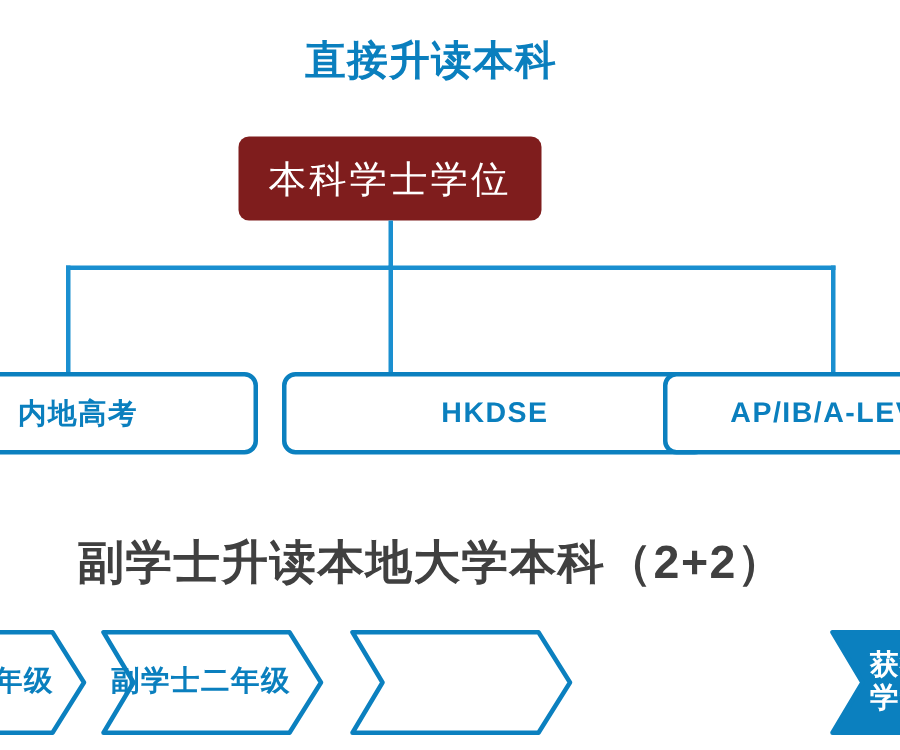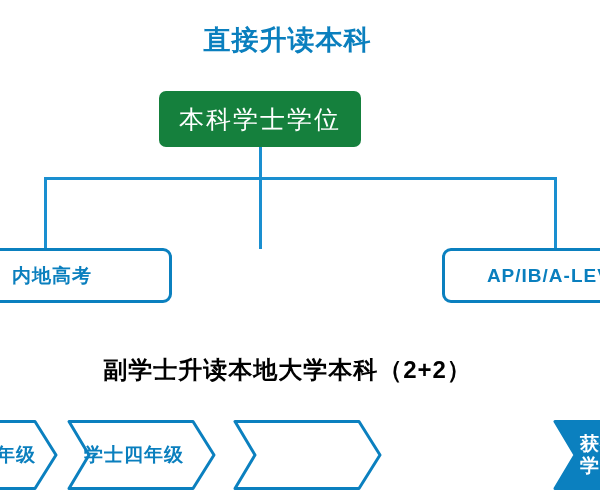--- a/index.html
+++ b/index.html
@@ -26,22 +26,22 @@
     letter-spacing: 1px;
     white-space: nowrap;
   }
   #heading-1 {
     top: 22px;
     font-size: 27px;
     color: #0a7fbe;
   }
   #heading-2 {
     top: 354px;
-    font-size: 24px;
-    color: #000000;
+    font-size: 31px;
+    color: #404040;
   }
 
   
   .conn {
     position: absolute;
     background: #1a8fd0;
   }
   .conn-v { width: 3px; }
   .conn-h { height: 3px; }
 
@@ -51,21 +51,21 @@
   #conn-drop-mid  { left: 259px; top: 177px;  height: 72px; }
   #conn-drop-right{ left: 554px; top: 177px;  height: 72px; }
 
   
   #box-degree {
     position: absolute;
     left: 159px;
     top: 91px;
     width: 202px;
     height: 56px;
-    background: #15803d;
+    background: #7f1d1d;
     border-radius: 7px;
     display: flex;
     align-items: center;
     justify-content: center;
   }
   #box-degree .lbl {
     color: #ffffff;
     font-size: 25px;
     letter-spacing: 2px;
     white-space: nowrap;
@@ -147,40 +147,43 @@
 
   <div class="conn conn-v" id="conn-stem"></div>
   <div class="conn conn-h" id="conn-bar"></div>
   <div class="conn conn-v" id="conn-drop-left"></div>
   <div class="conn conn-v" id="conn-drop-mid"></div>
   <div class="conn conn-v" id="conn-drop-right"></div>
 
   <div class="path-box" id="path-box-0">
     <span class="lbl">内地高考</span>
   </div>
+  <div class="path-box" id="path-box-1">
+    <span class="lbl">HKDSE</span>
+  </div>
   <div class="path-box" id="path-box-2">
     <span class="lbl">AP/IB/A-LEVEL</span>
   </div>
 
   <div class="heading" id="heading-2">副学士升读本地大学本科（2+2）</div>
 
   <div id="chevron-row">
 
     <div class="chev" id="chev-0">
       <svg width="156" height="70" viewBox="0 0 156 70">
         <path d="M 7 1.5 L 131 1.5 L 152 35 L 131 68.5 L 7 68.5 L 27 35 Z" fill="#ffffff" stroke="#0b80bf" stroke-width="3" stroke-linejoin="round" stroke-linecap="round"></path>
       </svg>
       <span class="lbl">副学士一年级</span>
     </div>
 
     <div class="chev" id="chev-1">
       <svg width="156" height="70" viewBox="0 0 156 70">
         <path d="M 7 1.5 L 131 1.5 L 152 35 L 131 68.5 L 7 68.5 L 27 35 Z" fill="#ffffff" stroke="#0b80bf" stroke-width="3" stroke-linejoin="round" stroke-linecap="round"></path>
       </svg>
-      <span class="lbl">学士四年级</span>
+      <span class="lbl">副学士二年级</span>
     </div>
 
     <div class="chev" id="chev-2">
       <svg width="156" height="70" viewBox="0 0 156 70">
         <path d="M 7 1.5 L 131 1.5 L 152 35 L 131 68.5 L 7 68.5 L 27 35 Z" fill="#ffffff" stroke="#0b80bf" stroke-width="3" stroke-linejoin="round" stroke-linecap="round"></path>
       </svg>
     </div>
 
 
     <div class="chev filled" id="chev-4">

